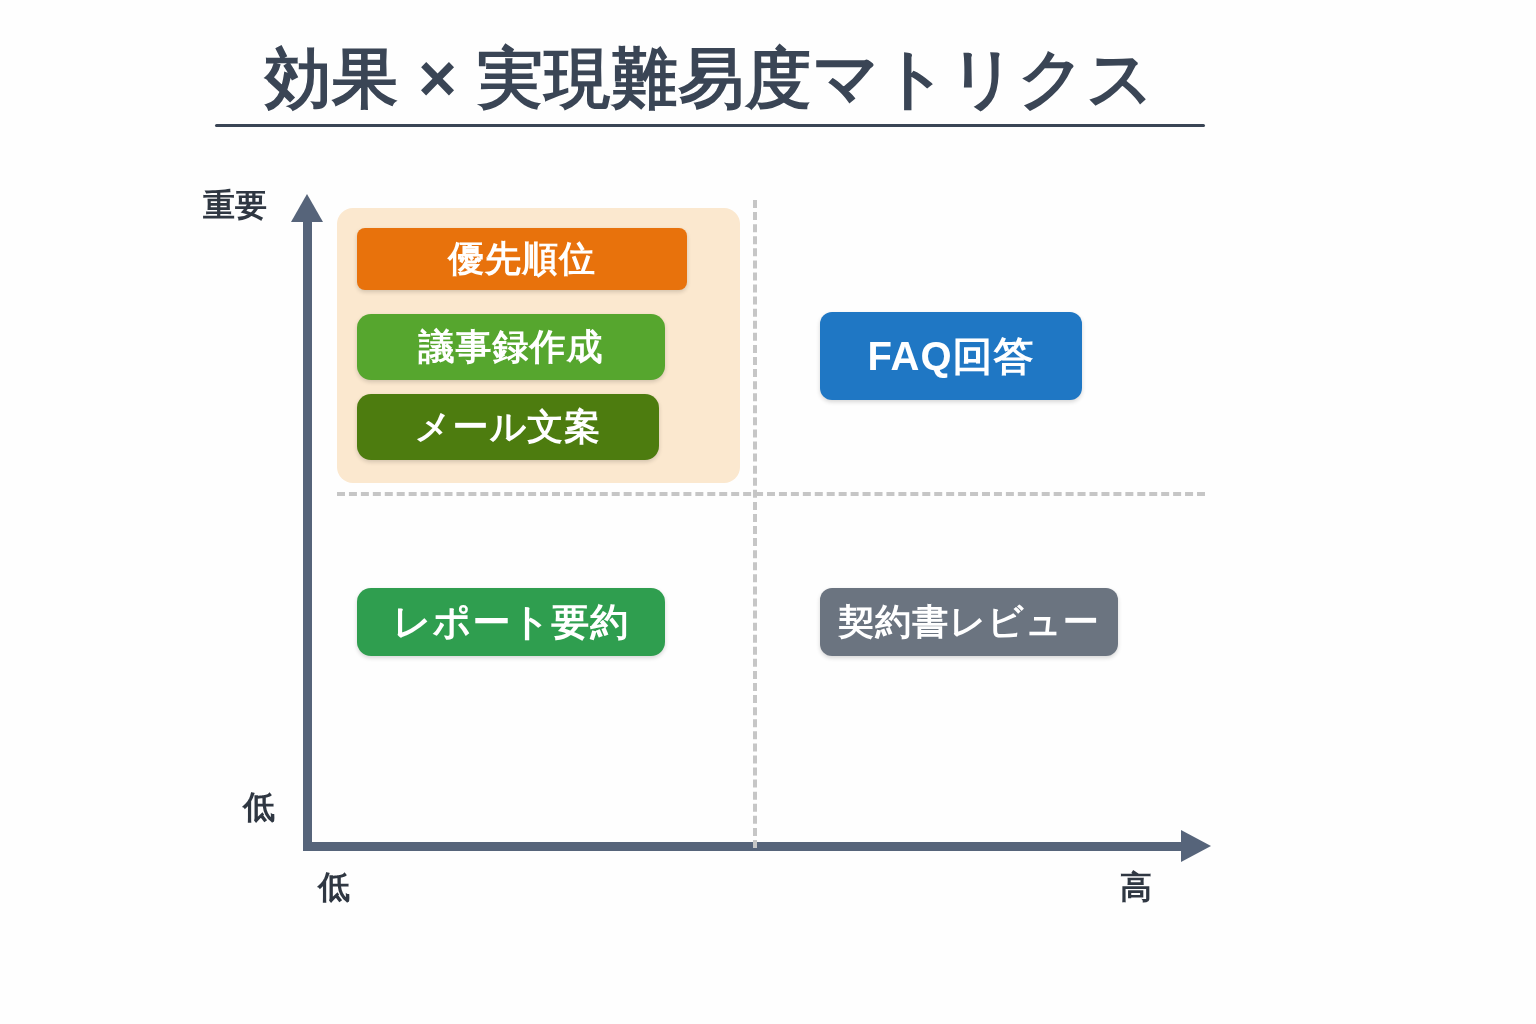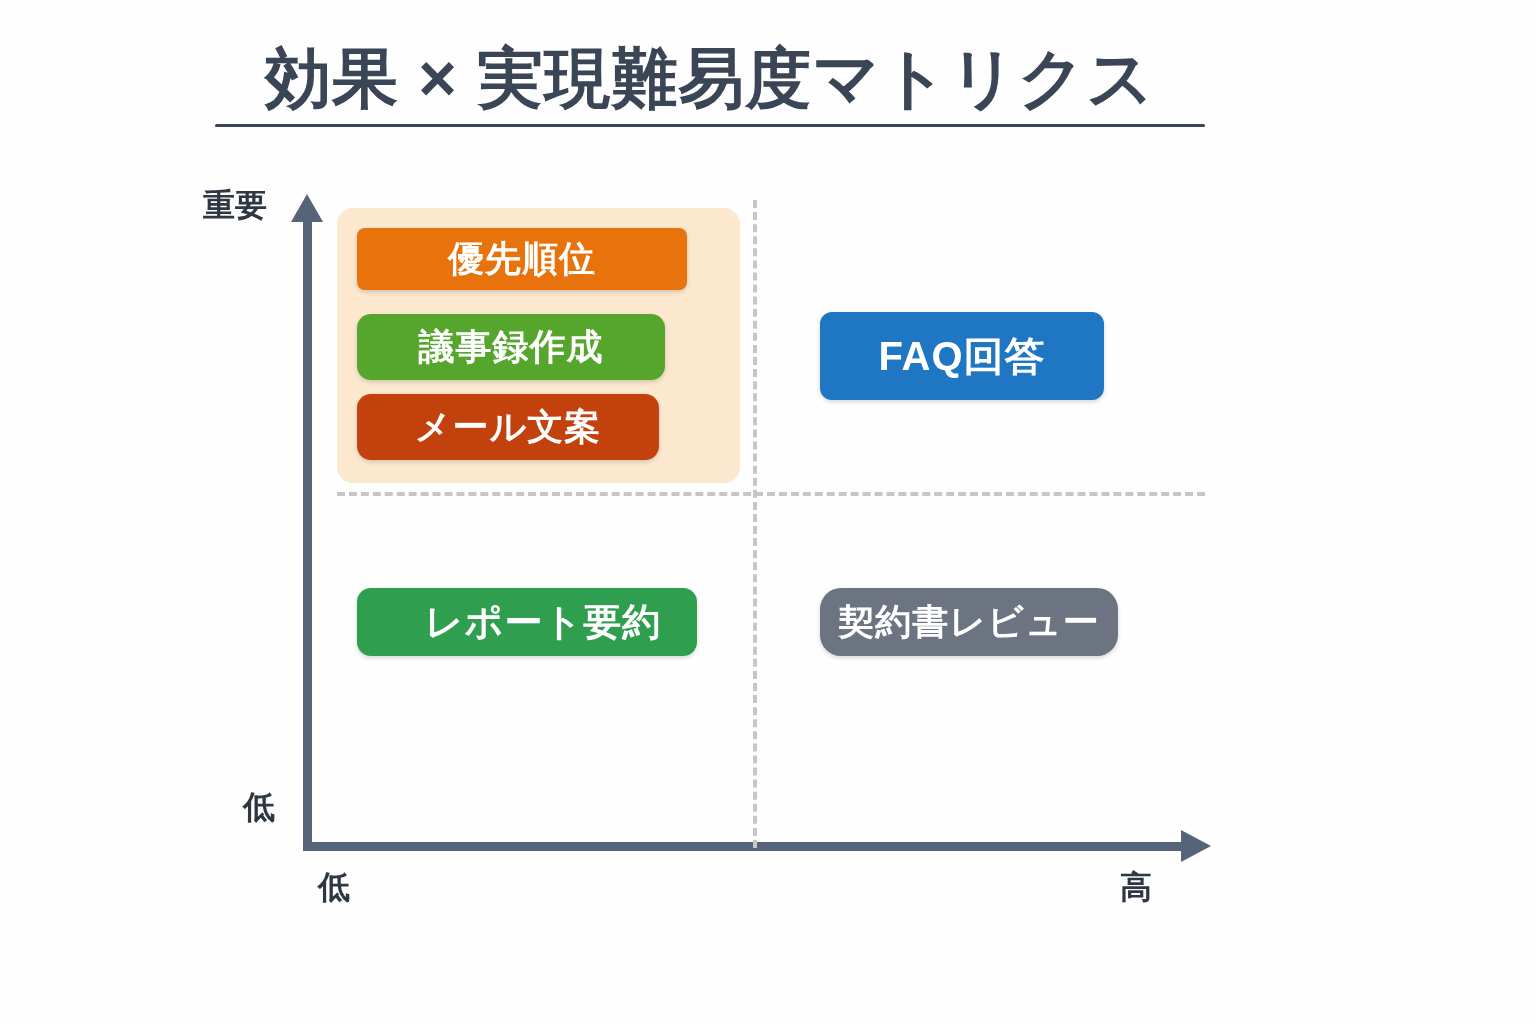--- a/index.html
+++ b/index.html
@@ -147,44 +147,43 @@
   .chip-minutes {
     left: 357px; top: 314px;
     width: 308px; height: 66px;
     background: #56a62e;
     border-radius: 14px;
     font-size: 36px;
   }
   .chip-mail {
     left: 357px; top: 394px;
     width: 302px; height: 66px;
-    background: #c2410c;
+    background: #4d7c0f;
     border-radius: 14px;
     font-size: 36px;
   }
   .chip-faq {
     left: 820px; top: 312px;
-    width: 284px; height: 88px;
+    width: 262px; height: 88px;
     background: #1f77c4;
     border-radius: 12px;
     font-size: 40px;
   }
   .chip-report {
     left: 357px; top: 588px;
     width: 308px; height: 68px;
     background: #2f9e4f;
     border-radius: 14px;
     font-size: 38px;
-    padding-left: 32px;
   }
   .chip-contract {
     left: 820px; top: 588px;
     width: 298px; height: 68px;
     background: #6b7480;
-    border-radius: 21px;
+    border-radius: 12px;
     font-size: 36px;
   }
 </style>
 </head>
 <body>
 
 <div id="slide">
 
   <div class="title">効果 × 実現難易度マトリクス</div>
   <div class="title-rule"></div>

